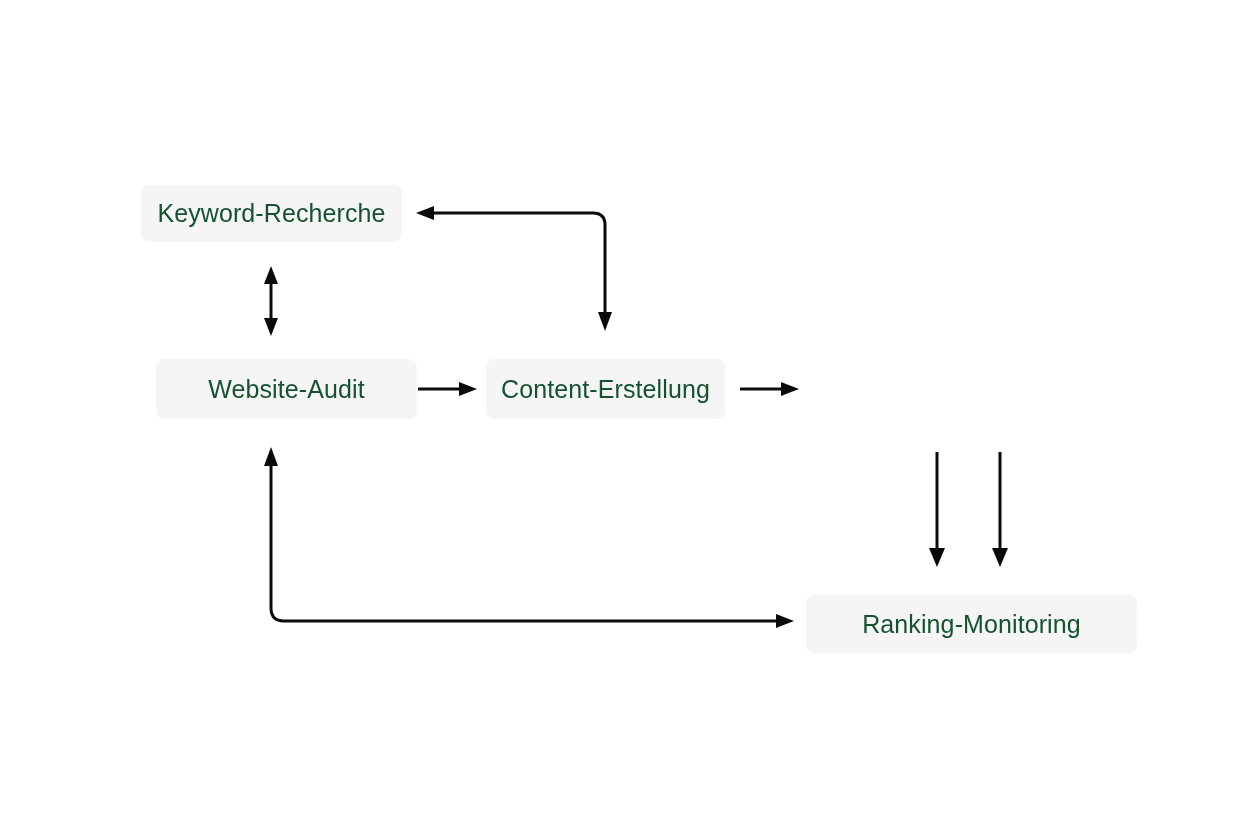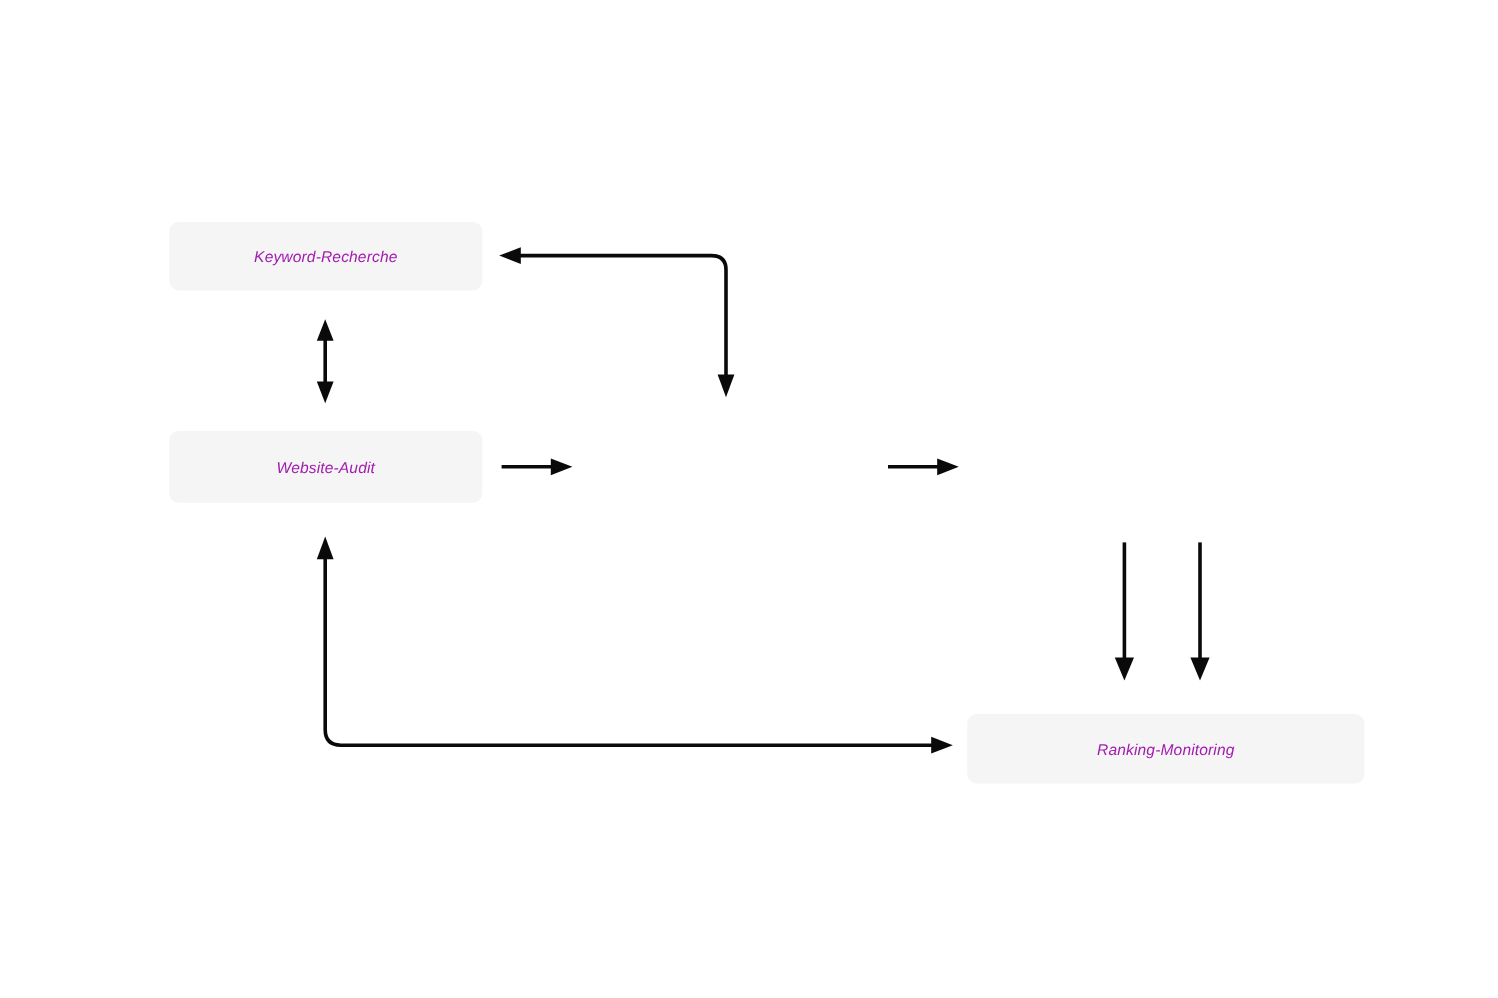--- a/index.html
+++ b/index.html
@@ -19,27 +19,26 @@
     overflow: hidden;
   }
   .node {
     position: absolute;
     background: #f5f5f5;
     border-radius: 8px;
     display: flex;
     align-items: center;
     justify-content: center;
     box-sizing: border-box;
-    color: #a21caf;
-    font-size: 13px;
+    color: #14532d;
+    font-size: 25px;
     font-weight: 500;
     letter-spacing: 0.1px;
     white-space: nowrap;
     user-select: none;
-    font-style: italic;
   }
   .node-label {
     display: block;
     line-height: 1;
   }
   #edges {
     position: absolute;
     left: 0;
     top: 0;
     width: 1248px;
@@ -96,23 +95,26 @@
       <path d="M 271 462 L 271 608 Q 271 621 284 621 L 779 621"></path>
       <polygon points="271,447 264,466 278,466" fill="#0a0a0a" stroke="none"></polygon>
       <polygon points="794,621 776,614 776,628" fill="#0a0a0a" stroke="none"></polygon>
     </g>
   </svg>
 
   <div class="node" style="left:141px; top:185px; width:261px; height:57px;">
     <span class="node-label">Keyword-Recherche</span>
   </div>
 
-  <div class="node" style="left:141px; top:359px; width:261px; height:60px;text-align:right;">
+  <div class="node" style="left:156px; top:359px; width:261px; height:60px;text-align:right;">
     <span class="node-label">Website-Audit</span>
   </div>
 
+  <div class="node" style="left:486px; top:359px; width:239px; height:60px;">
+    <span class="node-label">Content-Erstellung</span>
+  </div>
 
 
   <div class="node" style="left:806px; top:595px; width:331px; height:58px;">
     <span class="node-label">Ranking-Monitoring</span>
   </div>
 
 </div>
 
 </body></html>

